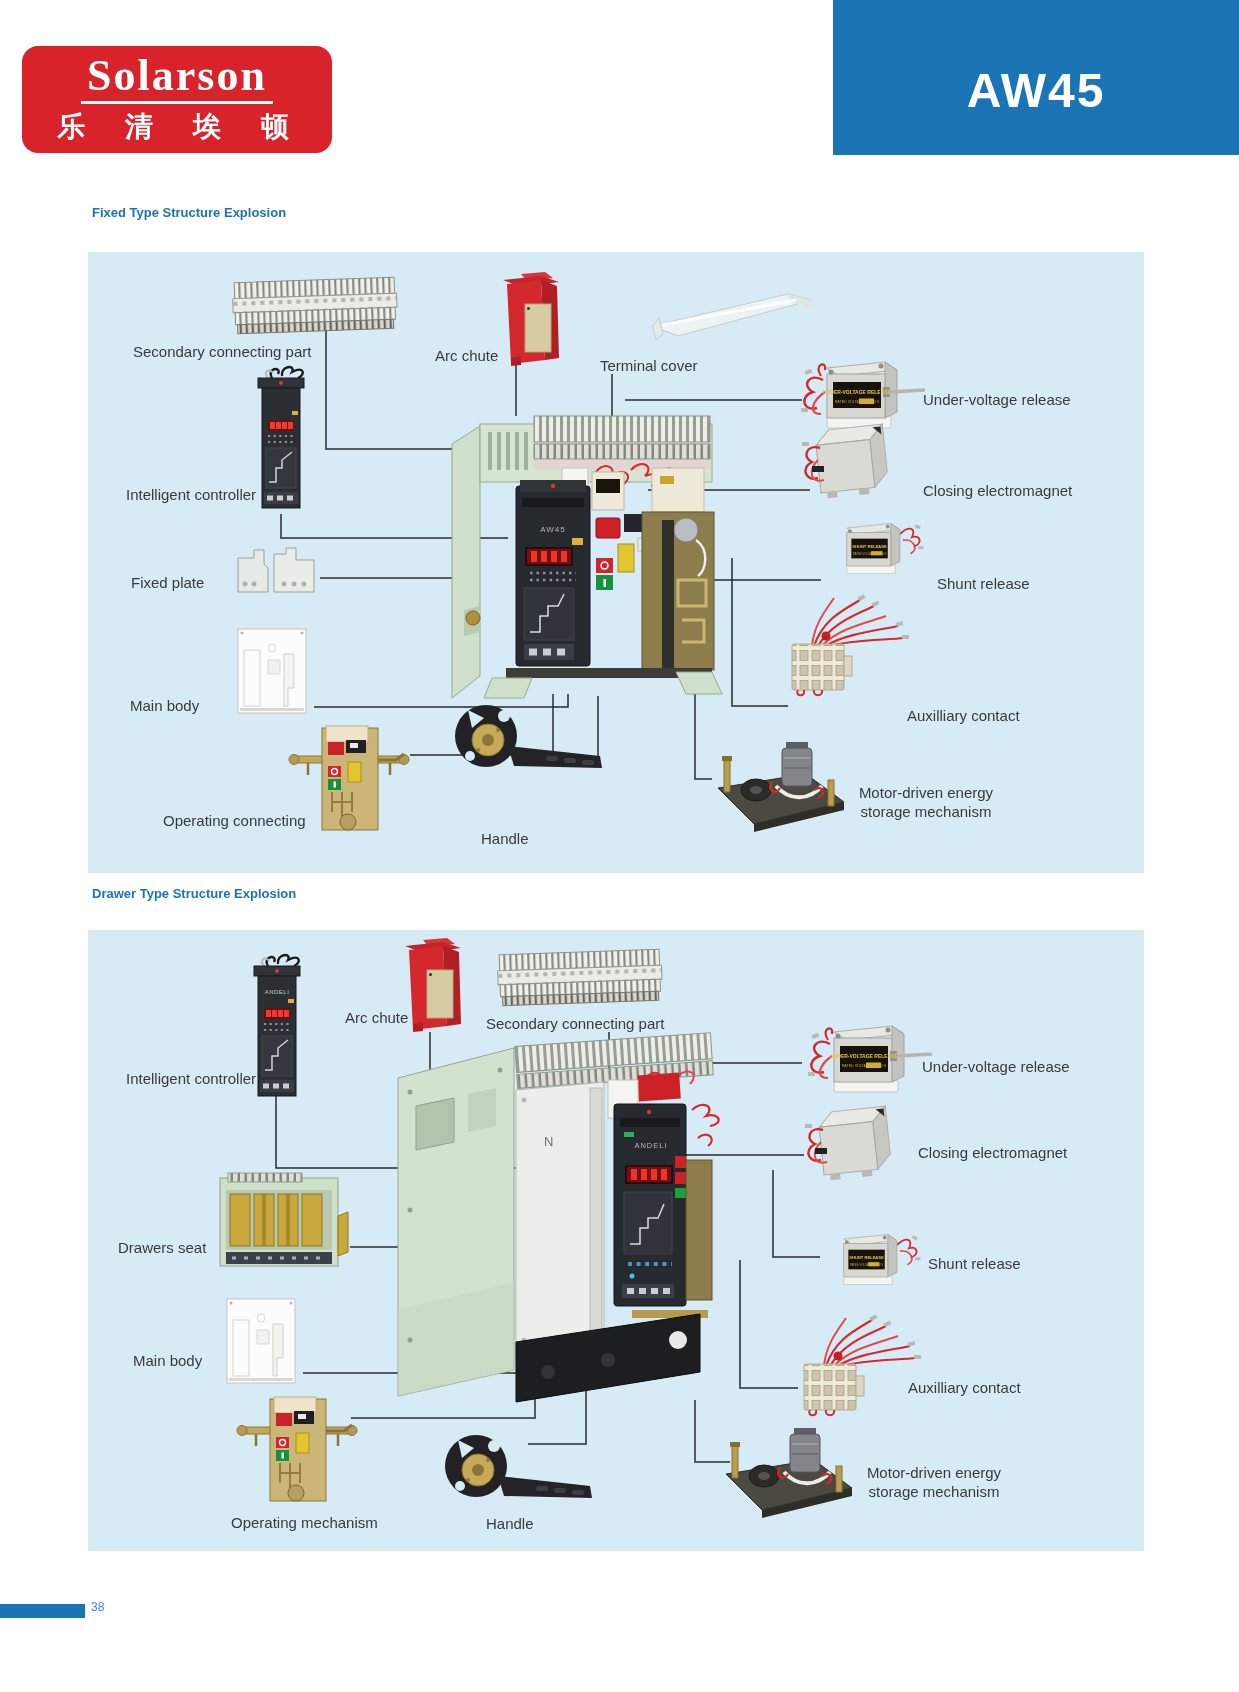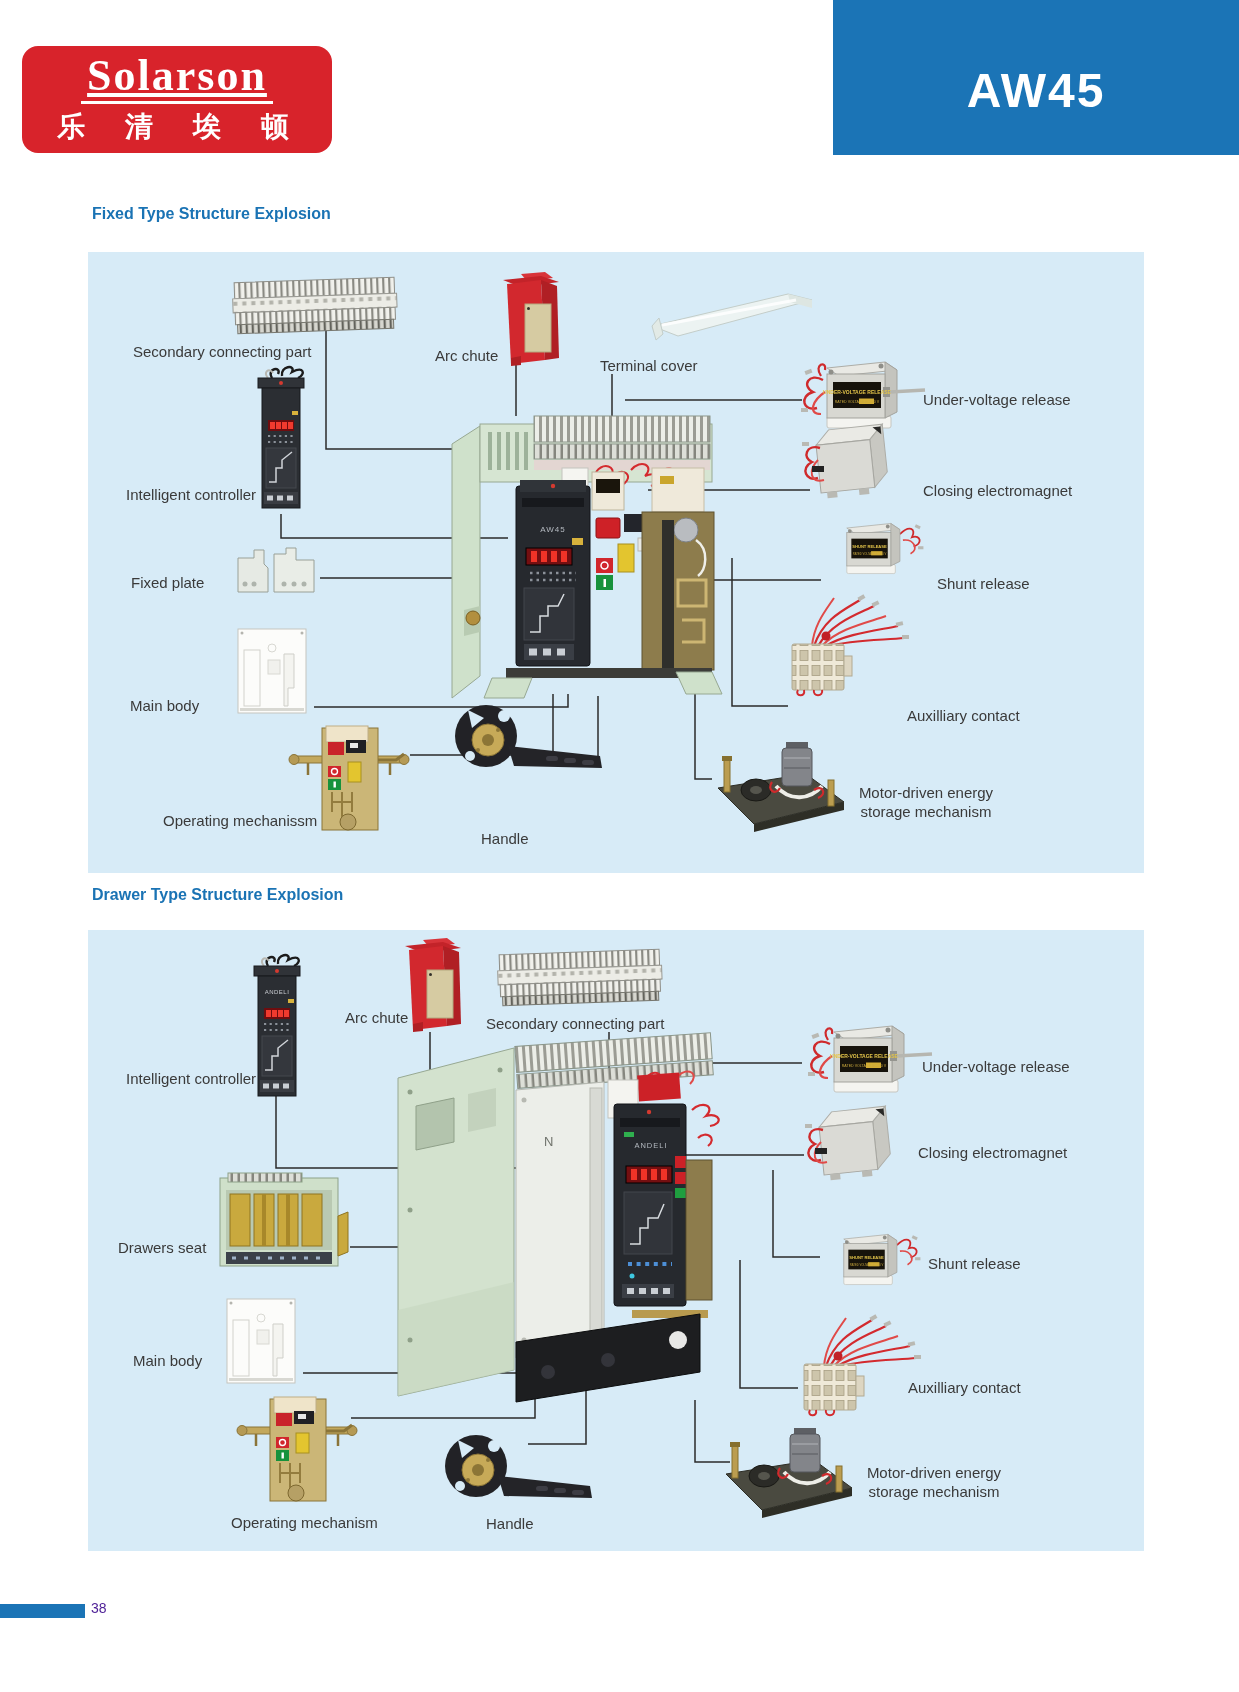--- a/index.html
+++ b/index.html
@@ -2,40 +2,40 @@
 <html><head>
 <meta charset="utf-8">
 <style>
   html,body{margin:0;padding:0;background:#ffffff;}
   .page{position:relative;width:1239px;height:1692px;background:#ffffff;overflow:hidden;
         font-family:"Liberation Sans",sans-serif;}
   
   .logo{position:absolute;left:22px;top:46px;width:310px;height:107px;background:#d8232b;
         border-radius:16px;display:flex;flex-direction:column;align-items:center;justify-content:center;}
   .logo-en{color:#ffffff;font-family:"Liberation Serif",serif;font-weight:bold;font-size:44px;
-           line-height:44px;letter-spacing:2px;border-bottom:3px solid #ffffff;padding:0 6px 3px 6px;text-decoration:underline;}
+           line-height:44px;letter-spacing:2px;border-bottom:3px solid #ffffff;padding:0 6px 3px 6px;}
   .logo-cn{color:#ffffff;font-weight:bold;font-size:28px;letter-spacing:16px;margin-top:4px;text-indent:8px;}
   
   .model-band{position:absolute;left:833px;top:0;width:406px;height:155px;background:#1b74b6;
               display:flex;align-items:center;justify-content:center;}
   .model-band span{color:#ffffff;font-weight:bold;font-size:48px;letter-spacing:2px;margin-top:26px;}
   
-  .sec-title{position:absolute;left:92px;margin:0;font-size:16px;font-weight:bold;color:#1a73b4;
+  .sec-title{position:absolute;left:92px;margin:0;font-size:13px;font-weight:bold;color:#1a73b4;
              white-space:nowrap;}
   #title1{top:205px;} #title2{top:886px;text-align:right;}
   
   .panel{position:absolute;left:88px;width:1056px;height:621px;background:#d7ebf7;}
   #panel1{top:252px;} #panel2{top:930px;}
   .wires{position:absolute;left:0;top:0;z-index:1;}
   .part{position:absolute;z-index:2;}
   .lbl{position:absolute;z-index:3;font-size:15px;color:#3a3a3a;white-space:nowrap;line-height:19px;}
   .lbl.center{white-space:normal;text-align:center;}
   
   .footer-bar{position:absolute;left:0;top:1604px;width:85px;height:14px;background:#1b74b6;}
-  .page-num{position:absolute;left:91px;top:1600px;font-size:14px;color:#4c1d95;}
+  .page-num{position:absolute;left:91px;top:1600px;font-size:12px;color:#3b82f6;}
 </style>
 </head>
 <body>
 
 <svg width="0" height="0" style="position:absolute" aria-hidden="true">
 <defs>
   <pattern id="p-comb" width="7" height="26" patternUnits="userSpaceOnUse">
     <rect width="7" height="26" fill="#eceee8"></rect>
         <rect x="2" width="3" height="26" fill="#9b9c94"></rect>
   </pattern>
@@ -400,21 +400,21 @@
     <div class="lbl" style="left:45px;top:90px">Secondary connecting part</div>
     <div class="lbl" style="left:347px;top:94px">Arc chute</div>
     <div class="lbl" style="left:512px;top:104px">Terminal cover</div>
     <div class="lbl" style="left:835px;top:138px">Under-voltage release</div>
     <div class="lbl" style="left:38px;top:233px">Intelligent controller</div>
     <div class="lbl" style="left:835px;top:229px">Closing electromagnet</div>
     <div class="lbl" style="left:43px;top:321px">Fixed plate</div>
     <div class="lbl" style="left:849px;top:322px">Shunt release</div>
     <div class="lbl" style="left:42px;top:444px">Main body</div>
     <div class="lbl" style="left:819px;top:454px">Auxilliary contact</div>
-    <div class="lbl" style="left:75px;top:559px">Operating mechanissm</div>
+    <div class="lbl" style="left:75px;top:559px">Operating connecting</div>
     <div class="lbl" style="left:393px;top:577px">Handle</div>
     <div class="lbl center" style="left:758px;top:531px;width:160px">Motor-driven energy storage mechanism</div>
   </div>
 
   <h2 class="sec-title" id="title2">Drawer Type Structure Explosion</h2>
 
   <div class="panel" id="panel2">
     <svg class="wires" width="1056" height="621">
       <g fill="none" stroke="#2b2b2b" stroke-width="1.5">
         <polyline points="188,165 188,238 428,238"></polyline>

